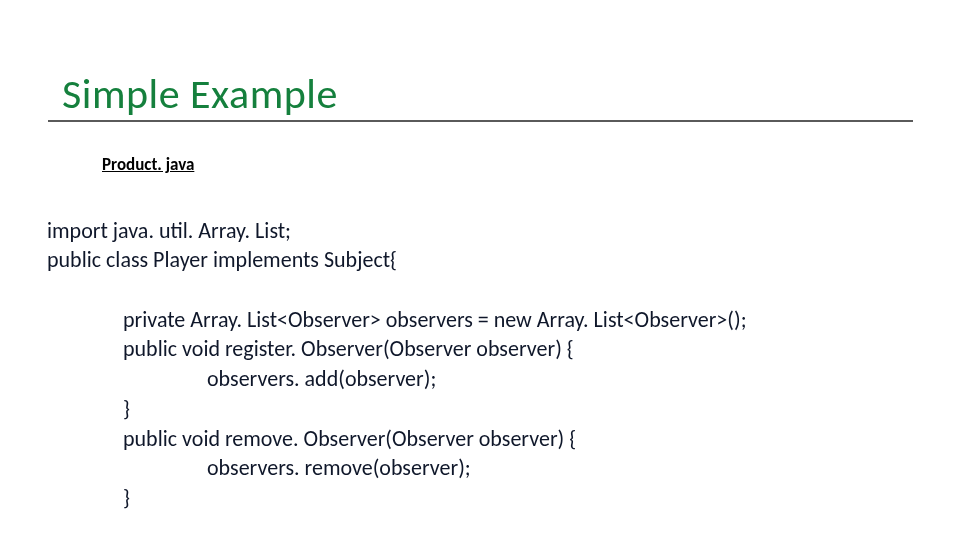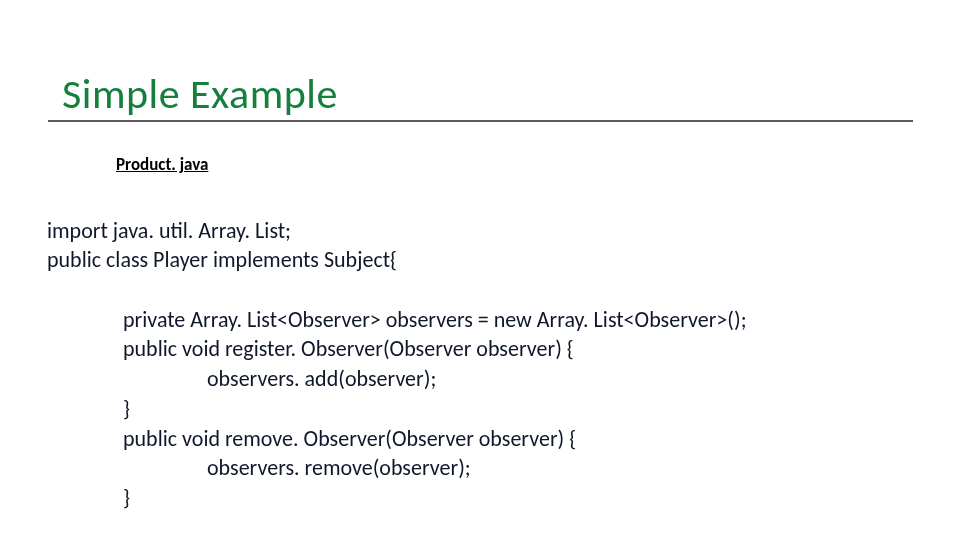--- a/index.html
+++ b/index.html
@@ -31,21 +31,21 @@
   .rule {
     position: absolute;
     left: 48px;
     top: 120px;
     width: 865px;
     height: 0;
     border-top: 2px solid #5a5a5a;
   }
   .filename {
     position: absolute;
-    left: 116px;
+    left: 102px;
     top: 154px;
     font-size: 17px;
     font-weight: 700;
     text-decoration: underline;
     color: #000000;
     font-family: "Calibri", "Segoe UI", sans-serif;
   }
   .code {
     position: absolute;
     left: 47px;

